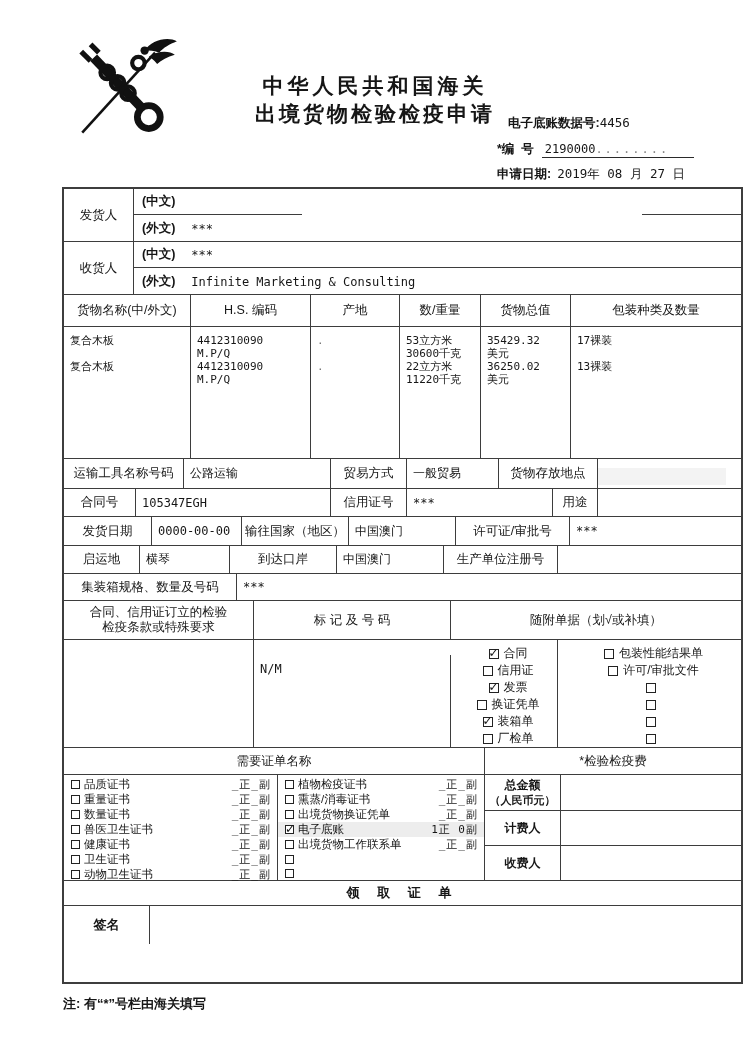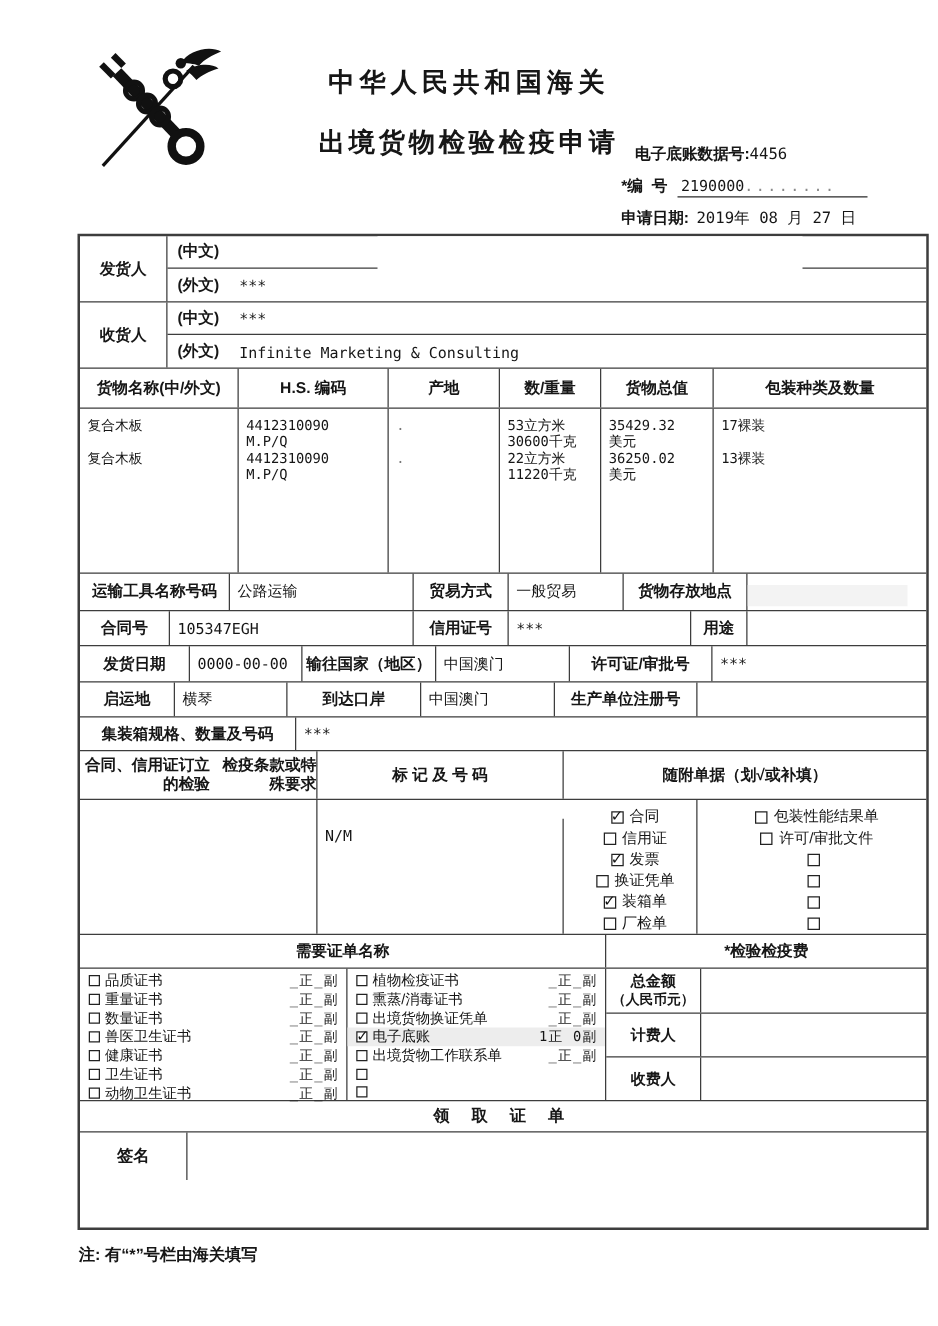--- a/index.html
+++ b/index.html
@@ -10,60 +10,60 @@
   body{
     width:750px;height:1061px;position:relative;
     background:#ffffff;color:var(--tx);
     font-family:"Liberation Sans","DejaVu Sans",sans-serif;
     overflow:hidden;
   }
   .page{position:absolute;inset:0;}
 
   
   .emblem{position:absolute;left:72px;top:36px;width:112px;height:104px;}
-  .title1{position:absolute;left:0;top:52px;width:750px;text-align:center;
+  .title1{position:absolute;left:0;top:72px;width:750px;text-align:center;
           font-size:21px;font-weight:700;letter-spacing:4px;}
   .title2{position:absolute;left:0;top:100px;width:750px;text-align:center;
           font-size:21px;font-weight:700;letter-spacing:3px;}
   .meta{position:absolute;left:497px;font-size:12.5px;font-weight:600;white-space:pre;}
   .m1{top:115px;left:508px;}
   .m2{top:141px;}
   .m3{top:166px;}
   .serialline{display:inline-block;border-bottom:1.5px solid #2a2a2a;min-width:152px;
               margin-left:8px;font-family:"DejaVu Sans Mono",monospace;font-weight:400;font-size:12px;padding:0 3px 1px 3px;}
   .dots{color:#8a8a8a;letter-spacing:2px;}
   .dateval{font-family:"DejaVu Sans Mono",monospace;font-weight:500;font-size:12.5px;margin-left:6px;}
 
   
   .form{position:absolute;left:62px;top:187px;width:681px;border:2px solid var(--bd);background:#fff;}
   .row{display:flex;border-bottom:1px solid var(--bd);}
   .row.nb{border-bottom:none;}
   .c{border-right:1px solid var(--bd);display:flex;align-items:center;flex:none;}
   .c.last{border-right:none;flex:1;}
-  .lab{justify-content:center;text-align:right;font-weight:700;font-size:12.5px;}
+  .lab{justify-content:center;text-align:left;font-weight:400;font-size:12.5px;}
   .val{padding-left:6px;font-family:"DejaVu Sans Mono",monospace;font-size:12px;}
   .colbox{display:flex;flex-direction:column;flex:1;}
 
   
   .party .plab{width:70px;}
   .party .inner{flex:1;display:flex;flex-direction:column;}
   .party .inner .sub{display:flex;align-items:center;height:27px;}
   .party .inner .sub.first{border-bottom:1px solid var(--bd);height:26px;}
   .langlab{font-weight:600;font-size:12.5px;padding-left:8px;white-space:pre;}
   .langval{margin-left:16px;font-family:"DejaVu Sans Mono",monospace;font-size:12px;}
 
   
   .ghead .c{justify-content:center;height:31px;}
   .gbody{height:132px;}
   .gbody .c{align-items:flex-start;flex-direction:column;justify-content:flex-start;padding:7px 5px 0 6px;}
   .gl{height:13px;line-height:13px;font-family:"DejaVu Sans Mono",monospace;font-size:11px;white-space:nowrap;}
   .faint{color:#777;}
 
   
-  .two-line{flex-direction:row;justify-content:center;line-height:15px;}
+  .two-line{flex-direction:column;justify-content:center;line-height:15px;}
   .ckcol{display:flex;flex-direction:column;justify-content:flex-start;padding:5px 0 0 8px;}
   .ckrow{display:flex;align-items:center;height:17px;font-size:12px;gap:5px;}
   .cb{width:10px;height:10px;border:1.3px solid #222;flex:none;position:relative;background:#fff;}
   .cb.checked::before{content:"✓";position:absolute;left:-1px;top:-4px;font-size:12px;font-weight:700;color:#111;}
 
   
   .certrow{display:flex;align-items:center;height:15px;font-size:11.5px;gap:4px;padding:0 6px 0 7px;}
   .certrow .cb{width:9px;height:9px;}
   .copies{margin-left:auto;font-size:11px;letter-spacing:1px;font-family:"DejaVu Sans Mono",monospace;white-space:pre;}
   .hl{background:#ededed;}

